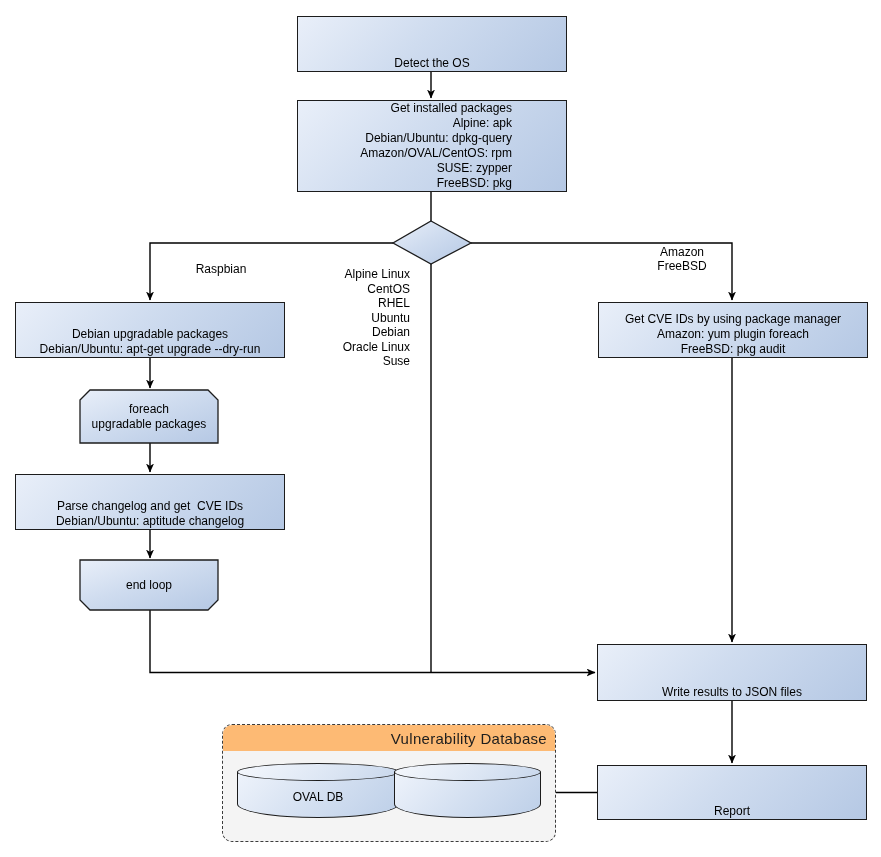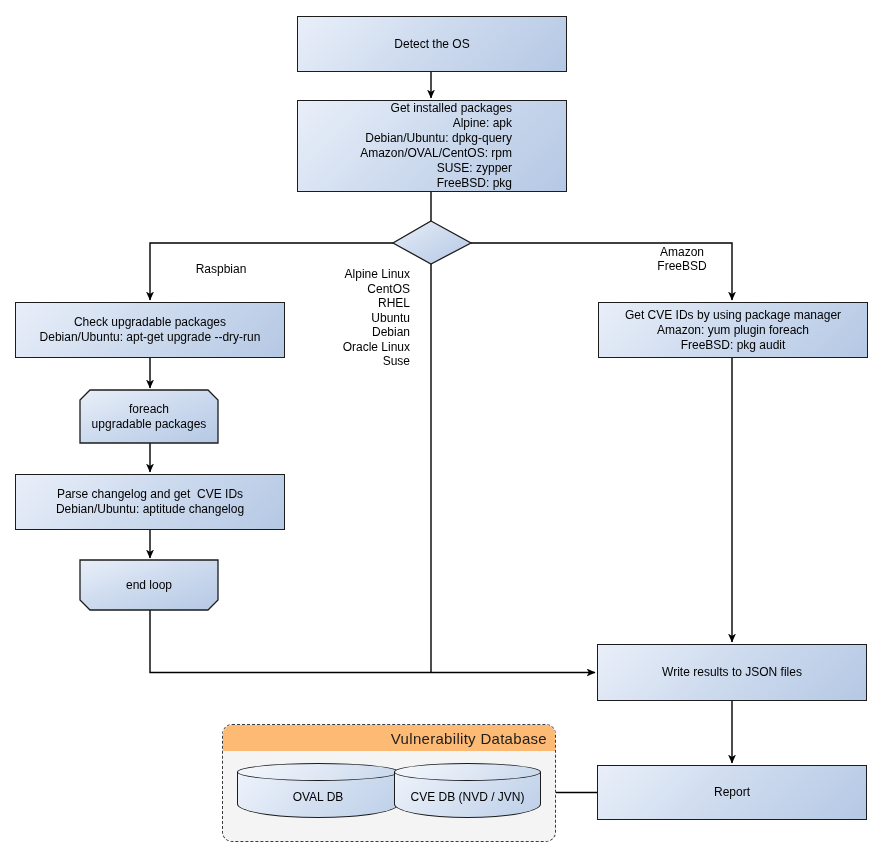--- a/index.html
+++ b/index.html
@@ -5,21 +5,21 @@
   html,body{margin:0;padding:0;background:#ffffff;}
   #canvas{
     position:relative;width:881px;height:857px;background:#ffffff;overflow:hidden;
     font-family:"Liberation Sans","DejaVu Sans",sans-serif;color:#000;
   }
   #edge-layer{position:absolute;left:0;top:0;width:881px;height:857px;}
   .node{
     position:absolute;box-sizing:border-box;
     border:1.3px solid #1c1c1c;
     background:linear-gradient(135deg,#e9eff9 0%,#cfdcef 45%,#b5c8e4 100%);
-    display:flex;flex-direction:column;justify-content:center;
+    display:flex;flex-direction:column;justify-content:flex-end;
     font-size:12px;line-height:15px;text-align:center;
   }
   .node .ln{white-space:pre;}
   .node.align-right{text-align:right;padding-right:54px;}
   .shape-label{
     position:absolute;display:flex;flex-direction:column;justify-content:center;
     font-size:12px;line-height:15px;text-align:center;
   }
   .edge-label{position:absolute;font-size:12px;line-height:14px;}
   .edge-label.center{text-align:center;}
@@ -95,21 +95,21 @@
   <div class="node align-right" style="left:297px;top:100px;width:270px;height:92px;">
     <div class="ln">Get installed packages</div>
     <div class="ln">Alpine: apk</div>
     <div class="ln">Debian/Ubuntu: dpkg-query</div>
     <div class="ln">Amazon/OVAL/CentOS: rpm</div>
     <div class="ln">SUSE: zypper</div>
     <div class="ln">FreeBSD: pkg</div>
   </div>
 
   <div class="node" style="left:15px;top:302px;width:270px;height:56px;">
-    <div class="ln">Check upgradable packages</div>
+    <div class="ln">Debian upgradable packages</div>
     <div class="ln">Debian/Ubuntu: apt-get upgrade --dry-run</div>
   </div>
 
   <div class="shape-label" style="left:80px;top:390px;width:138px;height:53px;border-radius:12px;">
     <div class="ln">foreach</div>
     <div class="ln">upgradable  packages</div>
   </div>
 
   <div class="node" style="left:15px;top:474px;width:270px;height:56px;">
     <div class="ln">Parse changelog and get  CVE IDs</div>
@@ -157,16 +157,15 @@
 
   <div class="cyl" style="left:237px;top:763px;width:162px;height:55px;">
     <div class="cyl-body"></div>
     <div class="cyl-top"></div>
     <div class="cyl-label">OVAL DB</div>
   </div>
 
   <div class="cyl" style="left:394px;top:763px;width:147px;height:55px;">
     <div class="cyl-body"></div>
     <div class="cyl-top"></div>
-    <div class="cyl-label">CVE DB (NVD / JVN)</div>
   </div>
 
 </div>
 
 </body></html>

